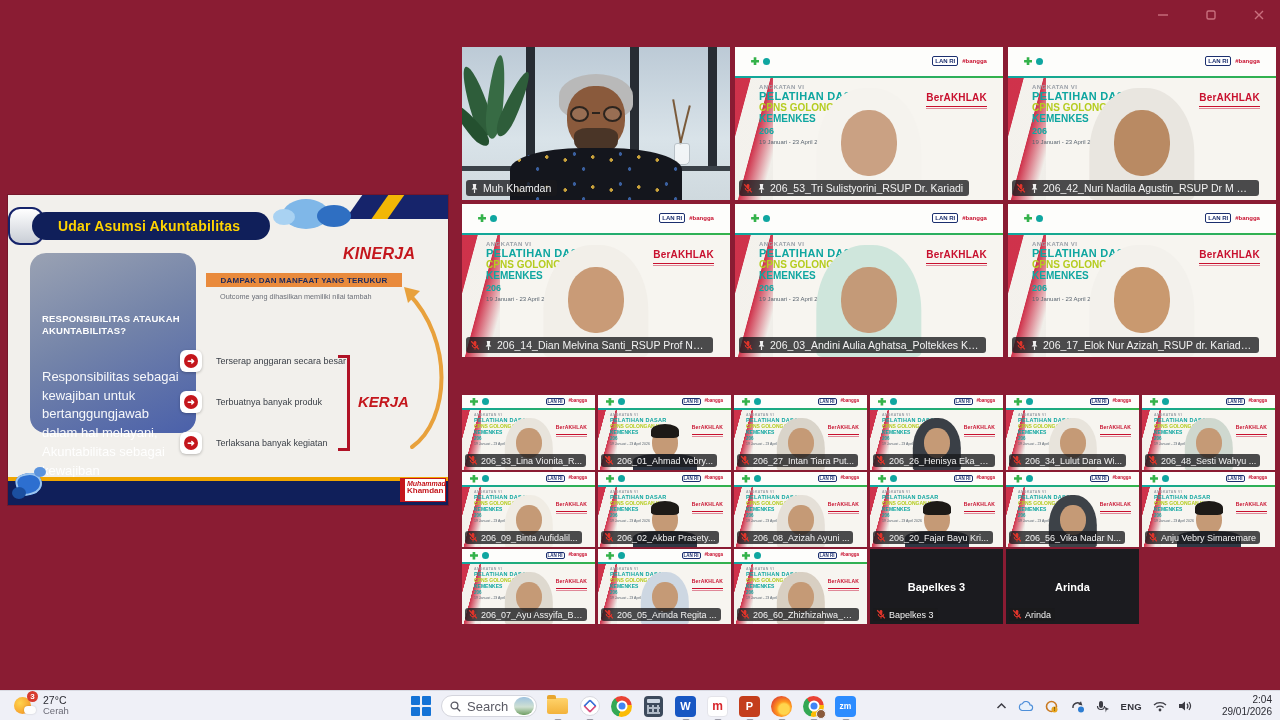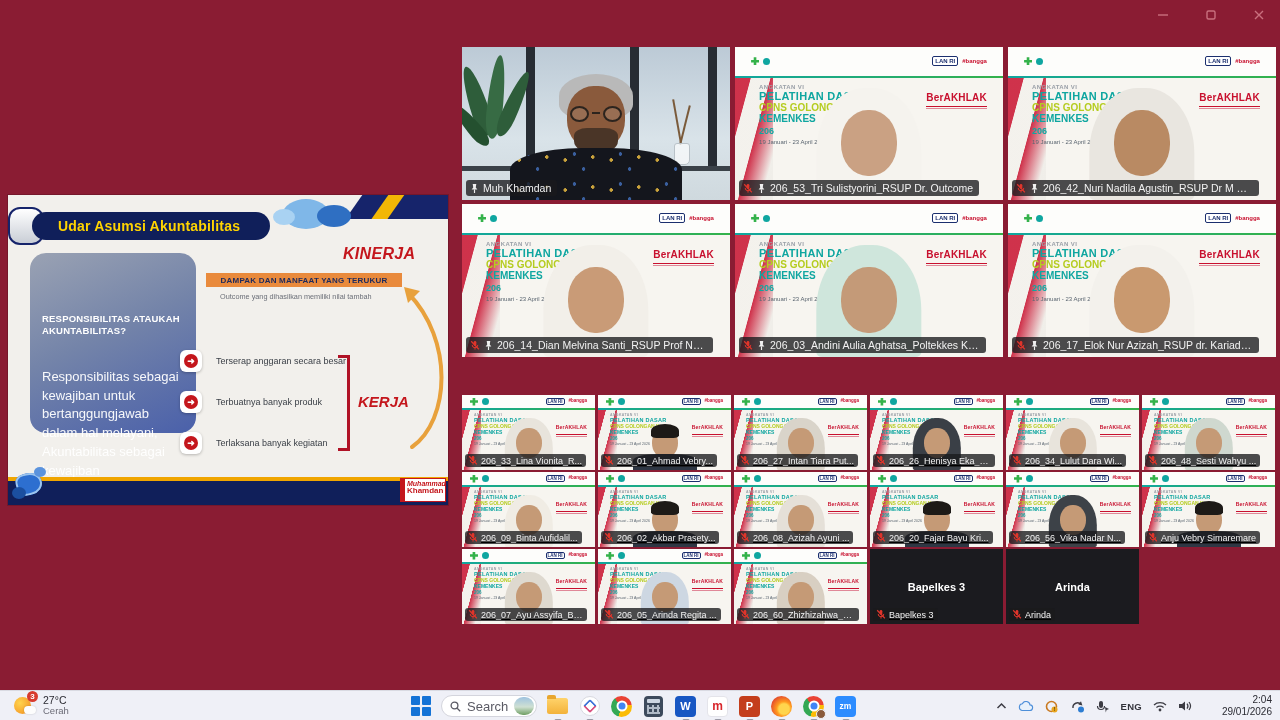--- a/index.html
+++ b/index.html
@@ -59,21 +59,21 @@
   .top-grid { position:absolute; left:462px; top:47px; display:grid; grid-template-columns:repeat(3,268px); grid-auto-rows:153px; gap:4px 5px; }
   .small-grid { position:absolute; left:462px; top:395px; display:grid; grid-template-columns:repeat(6,133px); grid-auto-rows:75px; gap:2px 3px; }
   .tile { position:relative; background:#f6f4ef; overflow:hidden; }
   .tile.host { outline:2px solid #35b24a; outline-offset:-2px;padding-left:12px; }
   .tile.darktile { background:#1b1b1f; }
   .center-name { position:absolute; inset:0; display:flex; align-items:center; justify-content:center; color:#fff; font-weight:bold; font-size:12px; }
   .small .center-name { font-size:11px; }
 
   .nlabel { position:absolute; left:4px; bottom:4px; max-width:92%; background:rgba(25,25,28,.78); border-radius:3px; display:flex; align-items:center; gap:4px; padding:2px 6px 2px 4px; }
   .nlabel .ntext { color:#f2f2f2; font-size:10.5px; white-space:nowrap; overflow:hidden; text-overflow:ellipsis; }
-  .small .nlabel { left:3px; bottom:3px; padding:1px 4px 1px 3px; gap:3px;text-decoration:underline; }
+  .small .nlabel { left:3px; bottom:3px; padding:1px 4px 1px 3px; gap:3px; }
   .small .nlabel .ntext { font-size:9px; }
   .nlabel svg { flex:0 0 auto; }
 
   
   .vbg { position:absolute; inset:0; background:#f7f5f0; }
   .vbg-flagwedge { position:absolute; left:0; top:0; width:14%; height:100%; background:linear-gradient(105deg,#c8102e 0%,#c8102e 30%,#f3f1ec 31%,#f3f1ec 55%,#c8102e 56%,#efede8 85%); opacity:.85; }
   .vbg-top { position:absolute; left:0; top:0; width:100%; height:20%; background:#fdfdfb; border-bottom:2px solid; border-image:linear-gradient(90deg,#0fa6a0,#34b24a) 1; display:flex; align-items:center; justify-content:space-between; padding:0 6%; }
   .logo-grp { display:flex; align-items:center; gap:4px; }
   .logo-cross { width:8px; height:8px; background:#34b24a; clip-path:polygon(33% 0,66% 0,66% 33%,100% 33%,100% 66%,66% 66%,66% 100%,33% 100%,33% 66%,0 66%,0 33%,33% 33%); }
   .logo-dot { width:7px; height:7px; border-radius:50%; background:#0fa6a0; }
@@ -330,21 +330,21 @@
         <svg width="10" height="11" viewBox="0 0 12 13">
           <rect x="4.4" y="1" width="3.2" height="6" rx="1.6" fill="#e0352b"></rect>
           <path d="M2.6 5.8 a3.4 3.4 0 0 0 6.8 0" fill="none" stroke="#e0352b" stroke-width="1.2"></path>
           <line x1="6" y1="9.2" x2="6" y2="11.4" stroke="#e0352b" stroke-width="1.2"></line>
           <line x1="1.4" y1="1.4" x2="10.6" y2="11" stroke="#e0352b" stroke-width="1.4"></line>
         </svg>
         <svg width="9" height="11" viewBox="0 0 10 12">
           <path d="M3 1 h4 l-.6 4 1.8 2 H1.8 l1.8-2 z" fill="#f0f0f0"></path>
           <line x1="5" y1="7" x2="5" y2="11" stroke="#f0f0f0" stroke-width="1.3"></line>
         </svg>
-        <span class="ntext">206_53_Tri Sulistyorini_RSUP  Dr. Outcome</span>
+        <span class="ntext">206_53_Tri Sulistyorini_RSUP  Dr. Kariadi</span>
       </div>
     </div>
     <div class="tile big">
   <div class="vbg">
     <div class="vbg-flagwedge"></div>
     <div class="vbg-top">
       <span class="logo-grp">
             <span class="logo-cross"></span>
             <span class="logo-dot"></span>
           </span>

